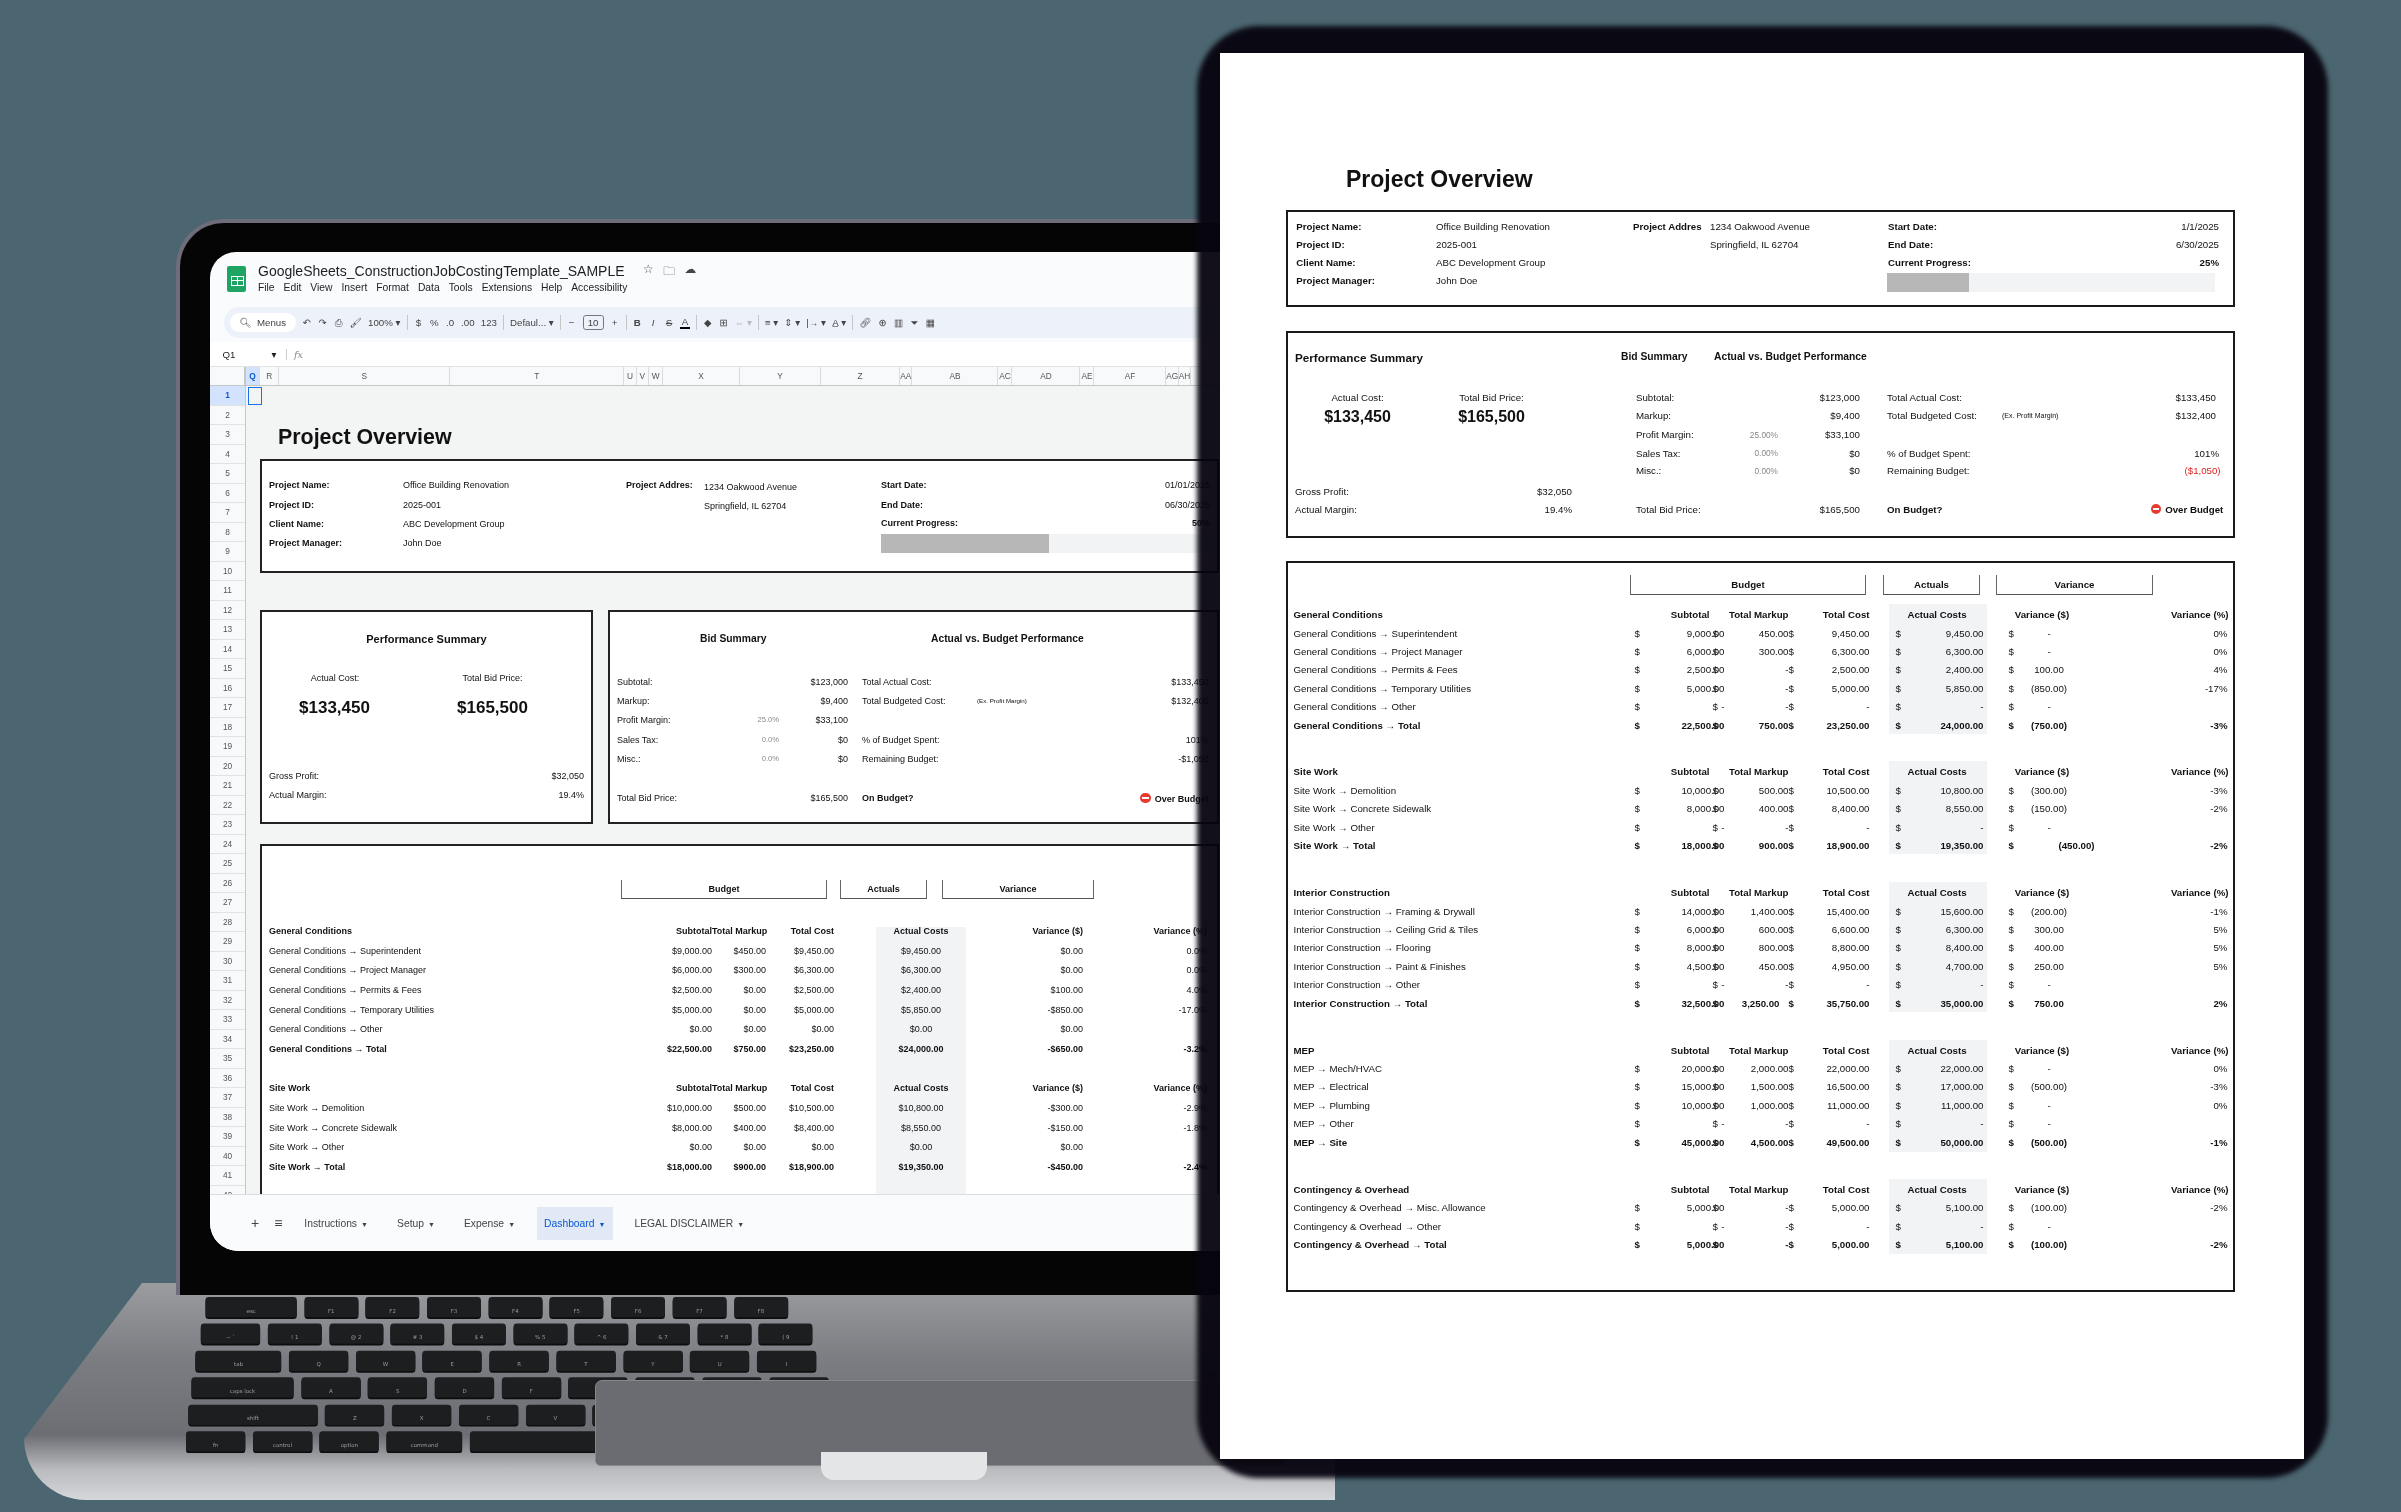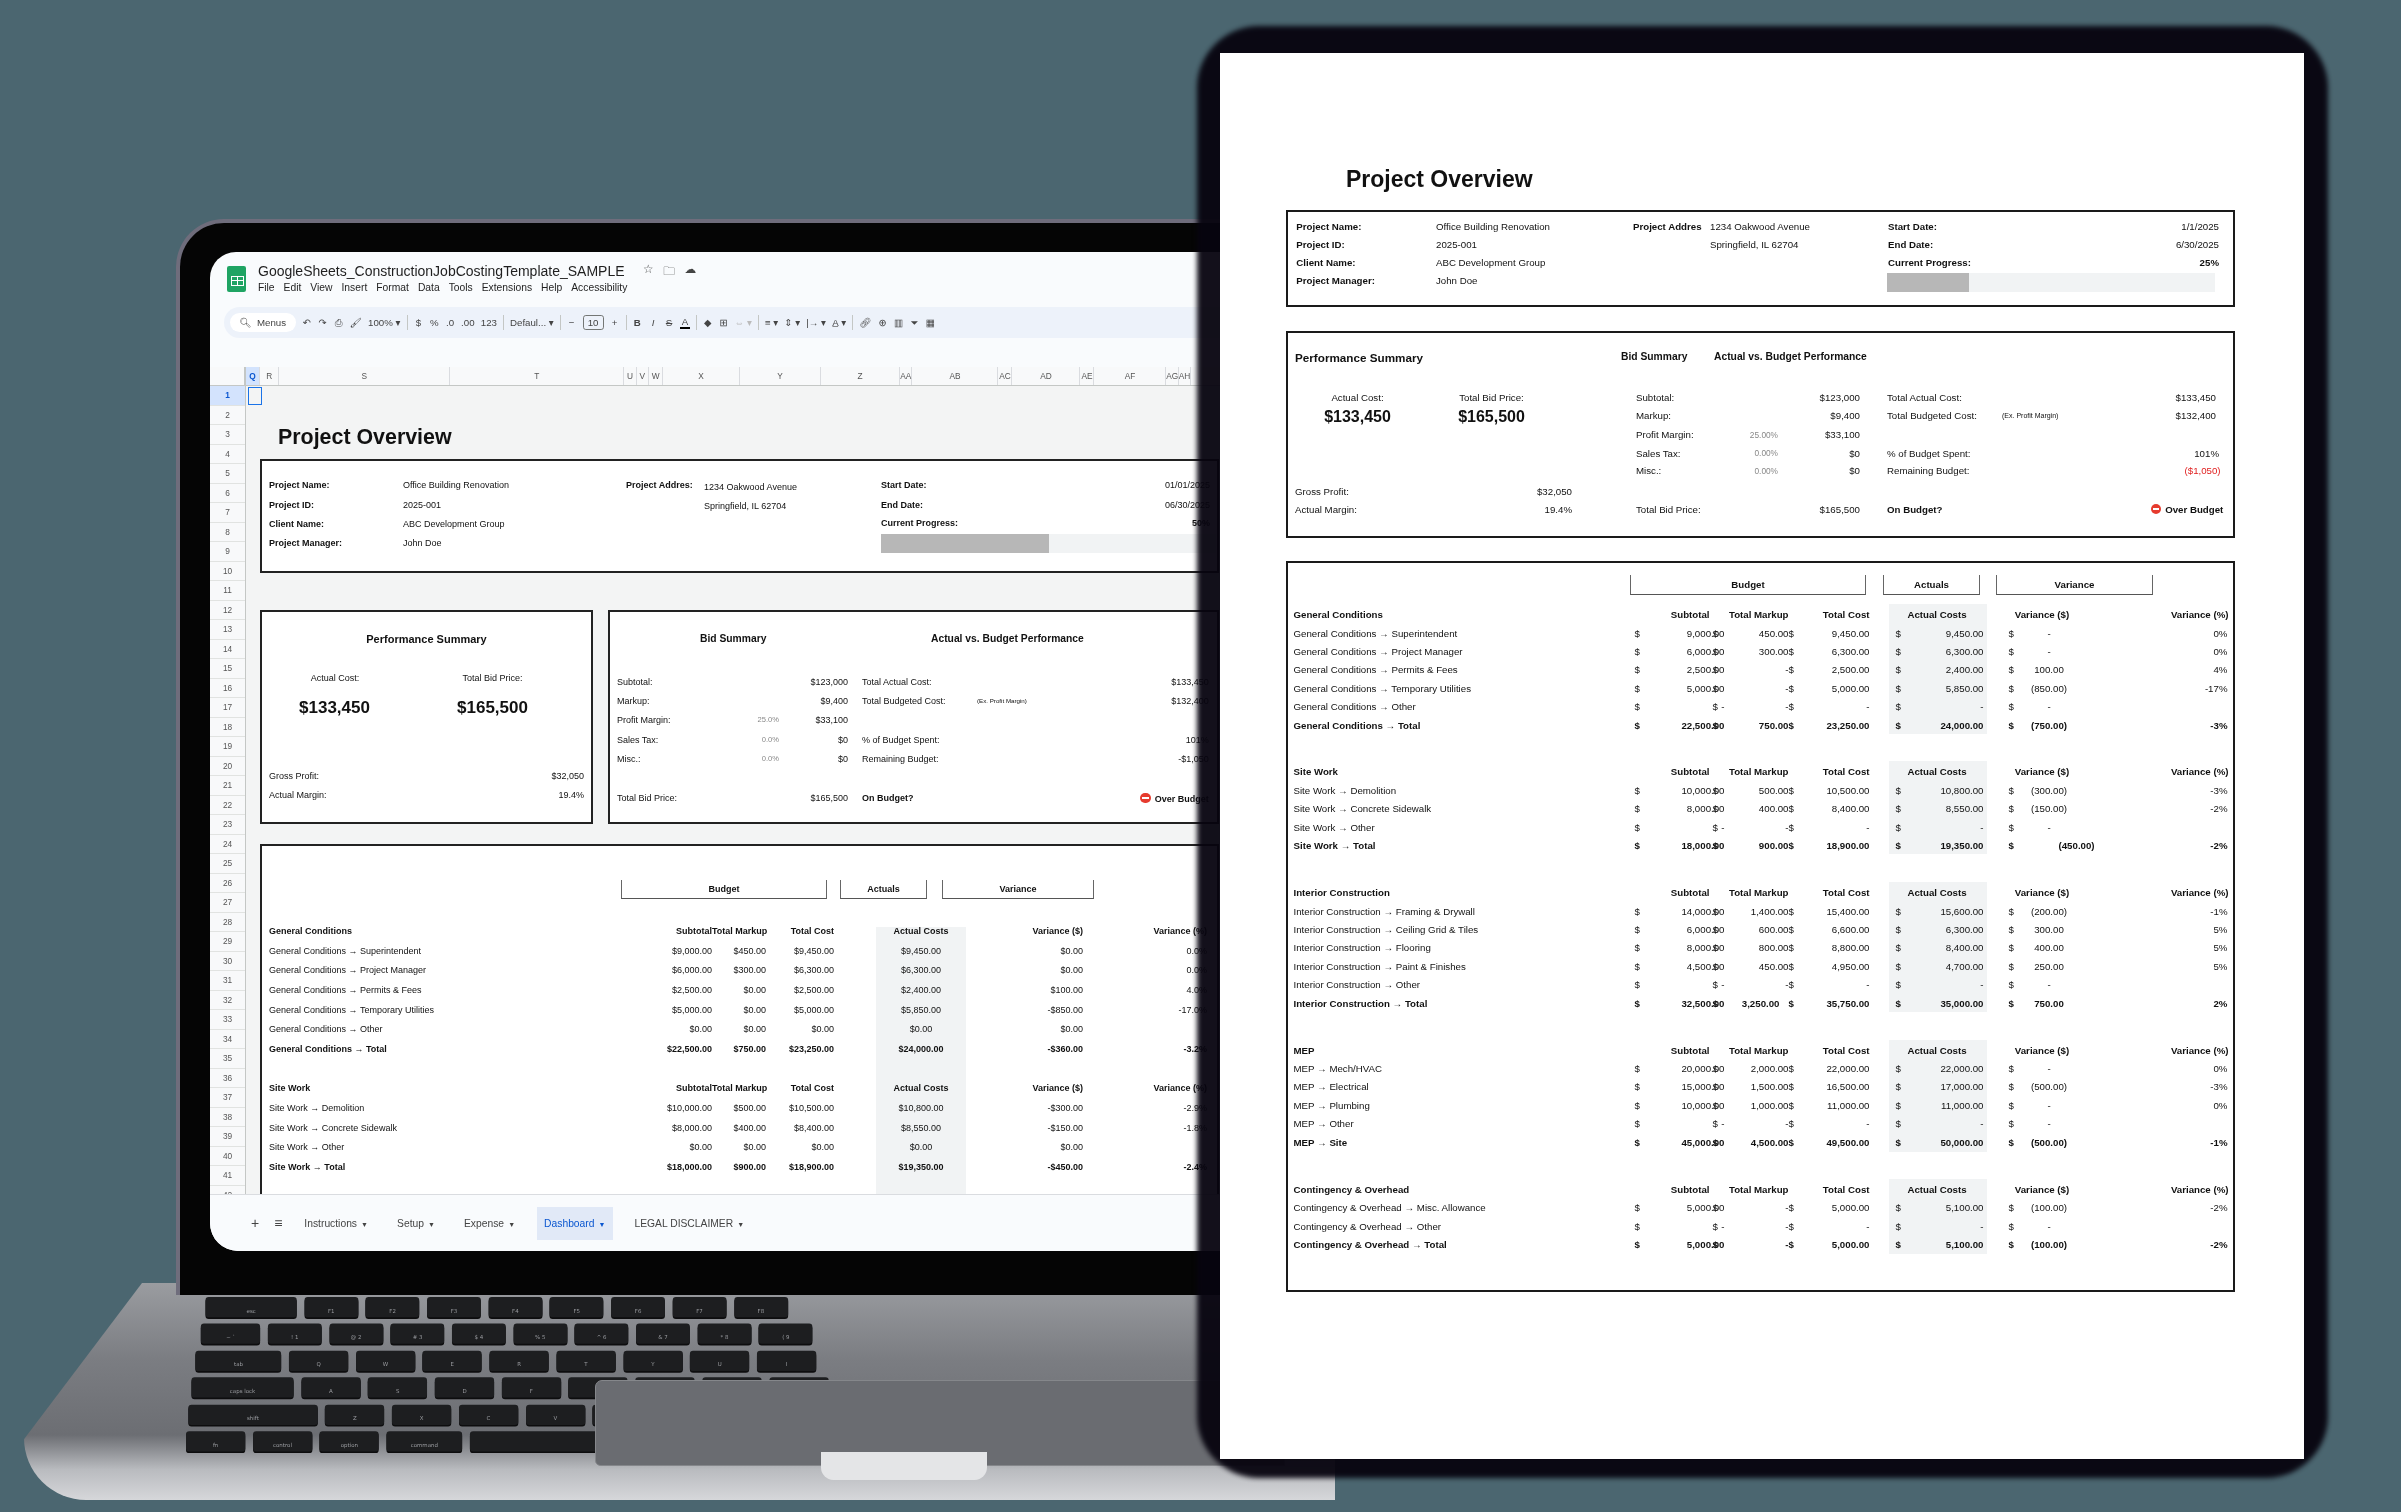--- a/index.html
+++ b/index.html
@@ -225,20 +225,27 @@
     <span class="tb-btn">|→ ▾</span>
     <span class="tb-btn">A̲ ▾</span>
     <span class="tb-sep"></span>
     <span class="tb-btn">🔗︎</span>
     <span class="tb-btn">⊕</span>
     <span class="tb-btn">▥</span>
     <span class="tb-btn">⏷</span>
     <span class="tb-btn">▦</span>
   </div>
 
+  <div class="sh-formula">
+    <div class="sh-namebox">
+      <span>Q1</span>
+      <span>▾</span>
+    </div>
+    <span class="sh-fx">fx</span>
+  </div>
 
   <div class="sh-colhead" id="colhead">
     <div class="corner"></div>
   <div class="col sel" style="width: 14px;">Q</div>
       <div class="col" style="width: 19.3px;">R</div>
       <div class="col" style="width: 171px;">S</div>
       <div class="col" style="width: 174px;">T</div>
       <div class="col" style="width: 12.4px;">U</div>
       <div class="col" style="width: 12.4px;">V</div>
       <div class="col" style="width: 14px;">W</div>
@@ -430,21 +437,21 @@
             <span class="cell" style="left: 607px; width: 90px; text-align: center;">$0.00</span>
             <span class="cell" style="left: 697px; width: 117px; text-align: right;">$0.00</span>
             <span class="cell" style="left: 814px; width: 124px; text-align: right;"></span>
           </div>
           <div class="row" style="position: absolute; top: 118px; width: 100%; font-weight: bold;">
             <span class="cell" style="left: 0px;">General Conditions → Total</span>
             <span class="cell" style="left: 366px; width: 77px; text-align: right;">$22,500.00</span>
             <span class="cell" style="left: 443px; width: 54px; text-align: right;">$750.00</span>
             <span class="cell" style="left: 497px; width: 68px; text-align: right;">$23,250.00</span>
             <span class="cell" style="left: 607px; width: 90px; text-align: center;">$24,000.00</span>
-            <span class="cell" style="left: 697px; width: 117px; text-align: right;">-$360.00</span>
+            <span class="cell" style="left: 697px; width: 117px; text-align: right;">-$650.00</span>
             <span class="cell" style="left: 814px; width: 124px; text-align: right;">-3.2%</span>
           </div>
           <div class="row" style="position: absolute; top: 157px; width: 100%;">
             <span class="cell" style="left: 0px; font-weight: bold;">Site Work</span>
             <span class="cell" style="left: 366px; width: 77px; text-align: right; font-weight: bold;">Subtotal</span>
             <span class="cell" style="left: 443px; width: 54px; text-align: right; font-weight: bold;">Total Markup</span>
             <span class="cell" style="left: 497px; width: 68px; text-align: right; font-weight: bold;">Total Cost</span>
             <span class="cell" style="left: 607px; width: 90px; text-align: center; font-weight: bold;">Actual Costs</span>
             <span class="cell" style="left: 697px; width: 117px; text-align: right; font-weight: bold;">Variance ($)</span>
             <span class="cell" style="left: 814px; width: 124px; text-align: right; font-weight: bold;">Variance (%)</span>

